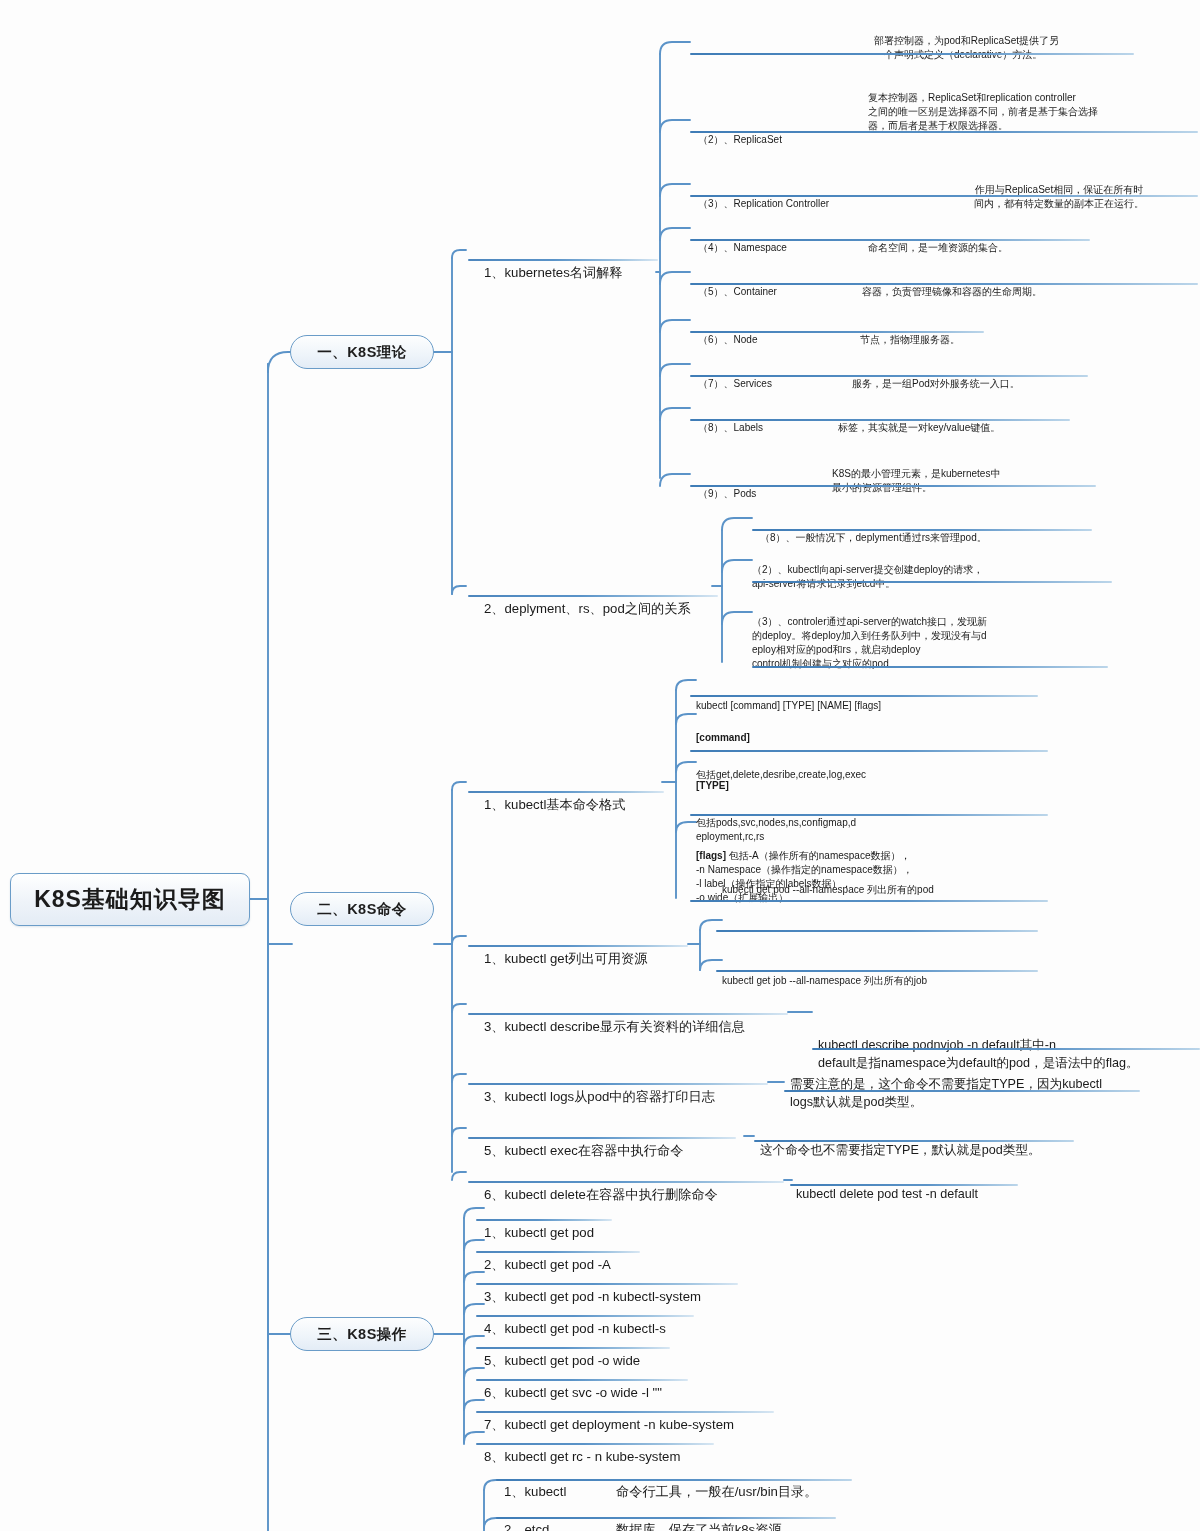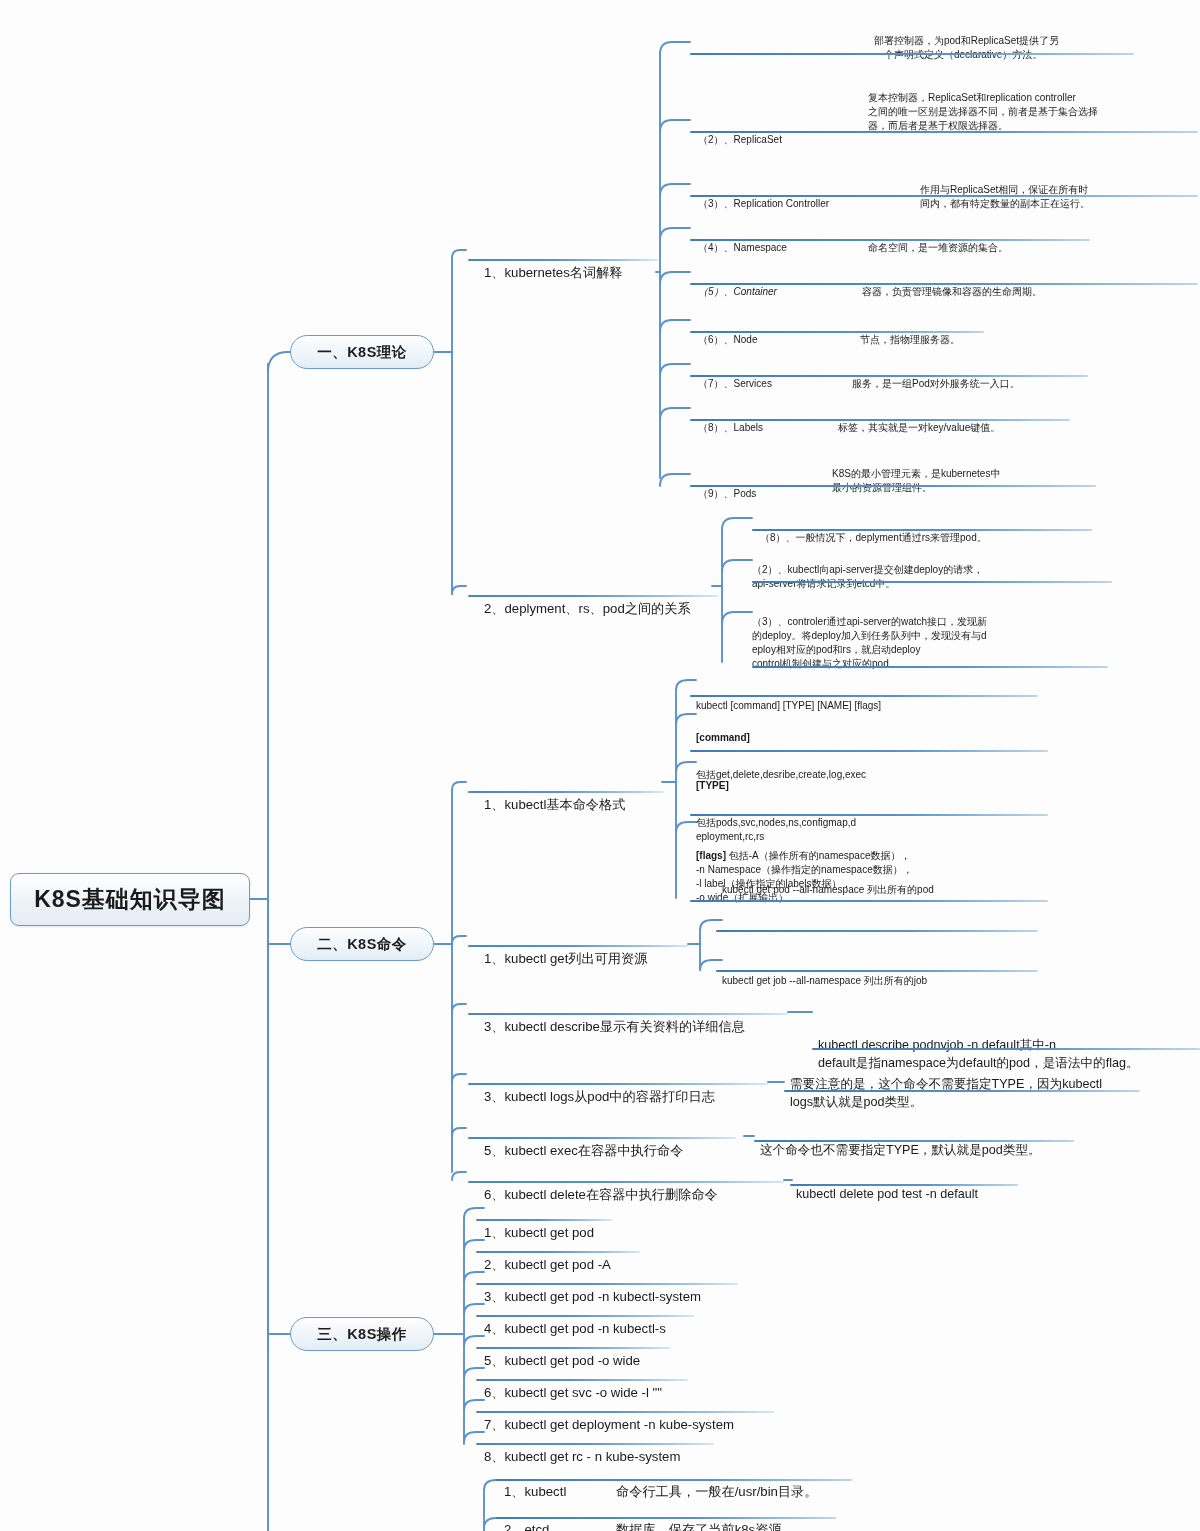--- a/index.html
+++ b/index.html
@@ -169,21 +169,21 @@
     </g>
   </svg>
 
   <div class="root-node">
     <span>K8S基础知识导图</span>
   </div>
 
   <div class="branch-node" style="left:290px; top:335px;">
     <span>一、K8S理论</span>
   </div>
-  <div class="branch-node" style="left:290px; top:927px;text-align:right;">
+  <div class="branch-node" style="left:290px; top:892px;text-align:right;">
     <span>二、K8S命令</span>
   </div>
   <div class="branch-node" style="left:290px; top:1317px;">
     <span>三、K8S操作</span>
   </div>
 
   <div class="leaf leaf-l2" style="left:484px; top:241px; width:180px;">
     <div class="ttl">1、kubernetes名词解释</div>
   </div>
   <div class="ubar" style="left:468px; top:259px; width:190px;"></div>
@@ -205,35 +205,35 @@
   <div class="leaf" style="left:868px; top:68px; width:330px;">
     <div class="ttl">复本控制器，ReplicaSet和replication controller
 之间的唯一区别是选择器不同，前者是基于集合选择
 器，而后者是基于权限选择器。</div>
   </div>
   <div class="ubar dark" style="left:690px; top:131px; width:508px;"></div>
 
   <div class="leaf" style="left:698px; top:174px; width:210px;">
     <div class="ttl">（3）、Replication Controller</div>
   </div>
-  <div class="leaf" style="left:920px; top:160px; width:278px;">
+  <div class="leaf" style="left:920px; top:160px; width:278px;text-align:center;">
     <div class="ttl">作用与ReplicaSet相同，保证在所有时
 间内，都有特定数量的副本正在运行。</div>
   </div>
   <div class="ubar dark" style="left:690px; top:195px; width:508px;"></div>
 
   <div class="leaf" style="left:698px; top:218px; width:175px;">
     <div class="ttl">（4）、Namespace</div>
   </div>
   <div class="leaf" style="left:868px; top:218px; width:230px;">
     <div class="ttl">命名空间，是一堆资源的集合。</div>
   </div>
   <div class="ubar dark" style="left:690px; top:239px; width:400px;"></div>
 
-  <div class="leaf" style="left:698px; top:262px; width:175px;font-style:italic;">
+  <div class="leaf" style="left:698px; top:262px; width:175px;">
     <div class="ttl">（5）、Container</div>
   </div>
   <div class="leaf" style="left:862px; top:262px; width:300px;">
     <div class="ttl">容器，负责管理镜像和容器的生命周期。</div>
   </div>
   <div class="ubar dark" style="left:690px; top:283px; width:508px;"></div>
 
   <div class="leaf" style="left:698px; top:310px; width:175px;">
     <div class="ttl">（6）、Node</div>
   </div>

